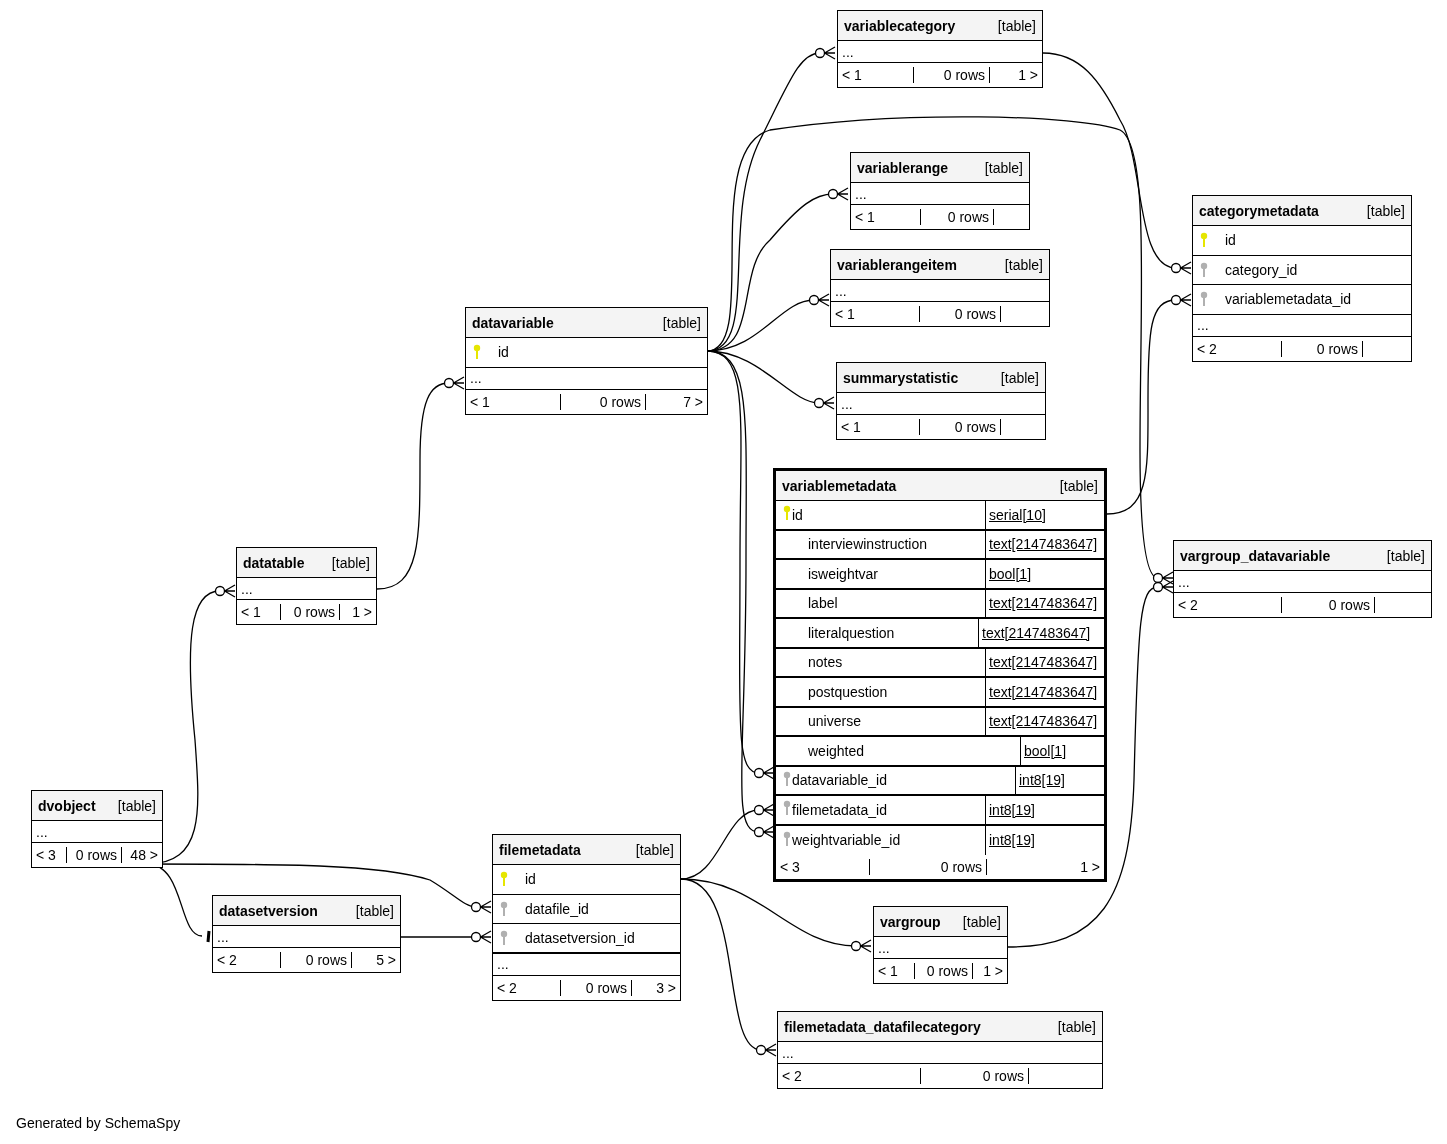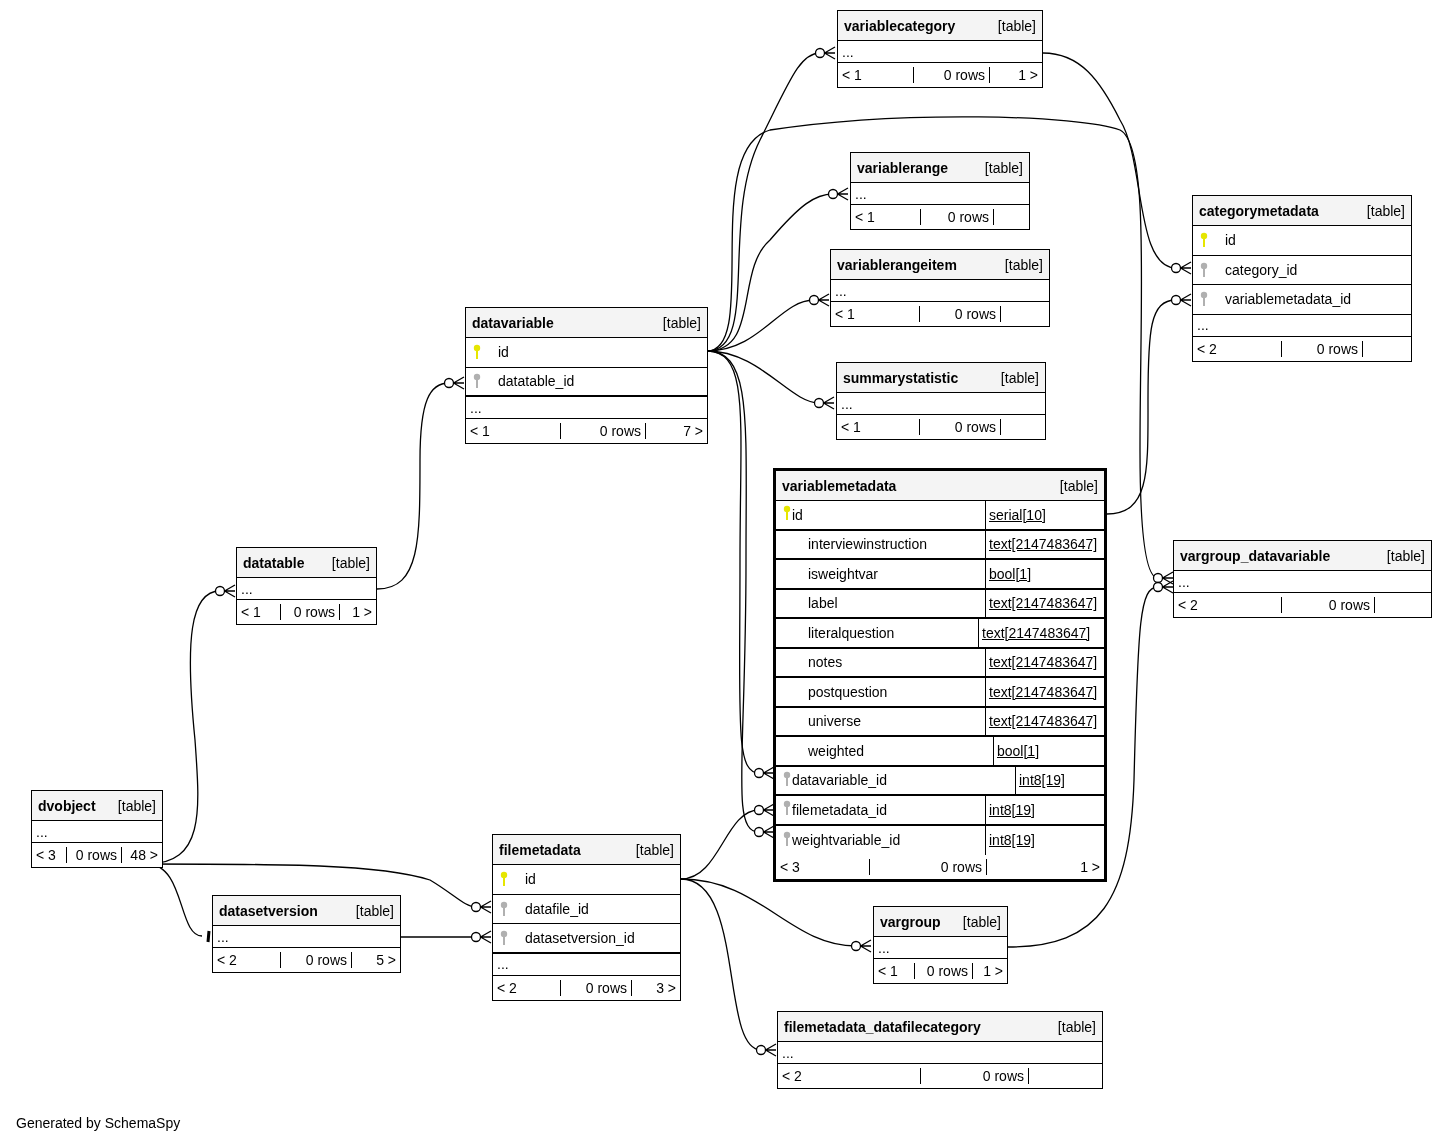--- a/index.html
+++ b/index.html
@@ -205,31 +205,20 @@
       <div class="col">
         <span class="key">
           <svg width="10" height="16" viewBox="0 0 10 16">
             <circle cx="5" cy="4" r="3.2" fill="#e6e600"></circle>
             <rect x="4" y="6" width="2" height="9" fill="#e6e600"></rect>
           </svg>
         </span>
         <span>id</span>
       </div>
     </div>
-  <div class="row" style="border-bottom-width:2px">
-      <div class="col">
-        <span class="key">
-          <svg width="10" height="16" viewBox="0 0 10 16">
-            <circle cx="5" cy="4" r="3.2" fill="#b0b0b0"></circle>
-            <rect x="4" y="6" width="2" height="9" fill="#b0b0b0"></rect>
-          </svg>
-        </span>
-        <span>datatable_id</span>
-      </div>
-    </div>
   <div class="row dots">...</div>
   <div class="row foot">
       <div style="width:95px">&lt; 1</div>
       <div class="r" style="width:85px">0 rows</div>
       <div class="r" style="flex:1">7 &gt;</div>
     </div>
 </div>
 
 <div class="tbl" style="left:236px;top:547px;width:141px;">
   <div class="row hdr">
@@ -320,21 +309,21 @@
         <div class="split">
           <div class="c1" style="width: 210px;">
             <span class="nokey"></span>
             <span>universe</span>
           </div>
           <div class="c2">text[2147483647]</div>
         </div>
       </div>
       <div class="row" style="border-bottom-width: 2px;">
         <div class="split">
-          <div class="c1" style="width: 218px;">
+          <div class="c1" style="width: 245px;">
             <span class="nokey"></span>
             <span>weighted</span>
           </div>
           <div class="c2">bool[1]</div>
         </div>
       </div>
       <div class="row" style="border-bottom-width: 2px;">
         <div class="split">
           <div class="c1" style="width: 240px;">
             <span class="key"><svg width="10" height="16" viewBox="0 0 10 16">

